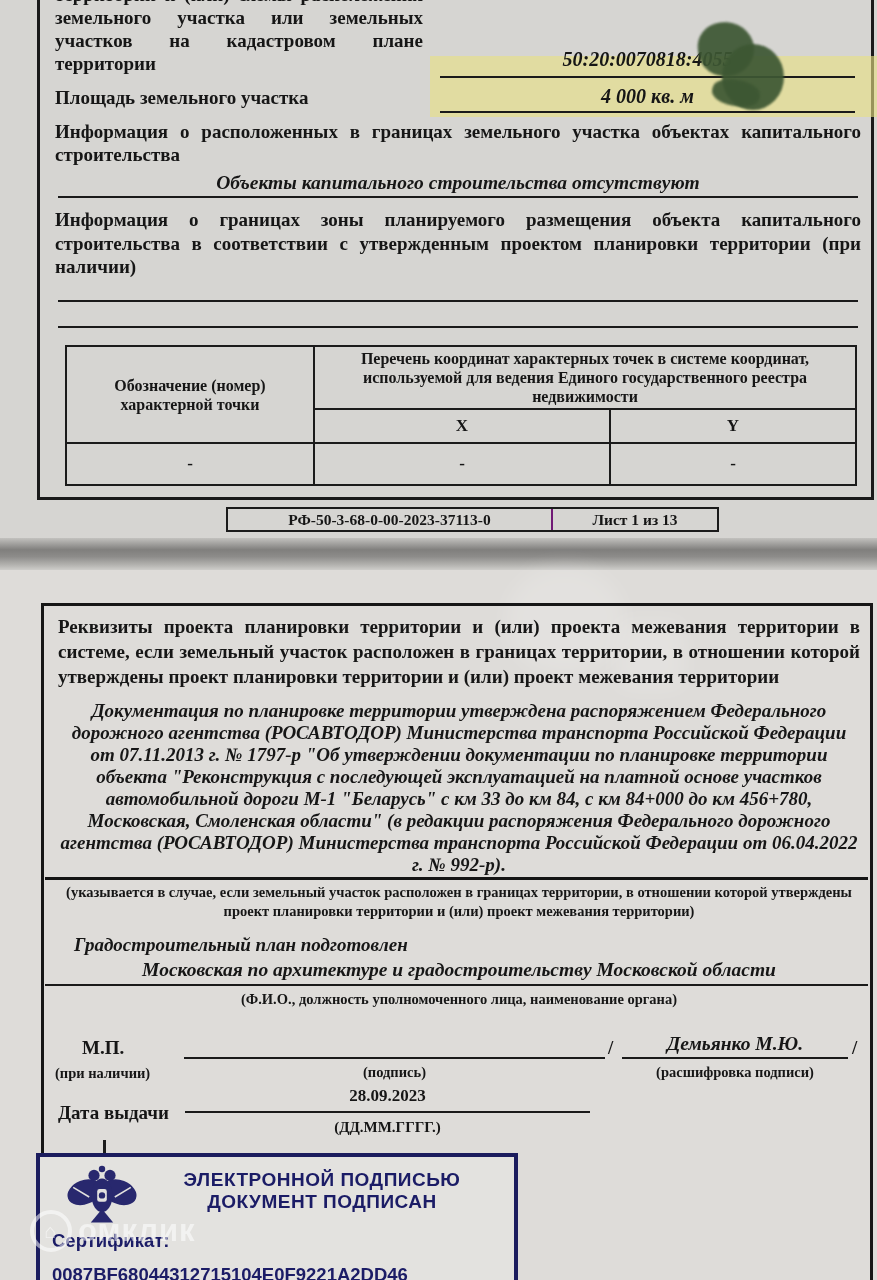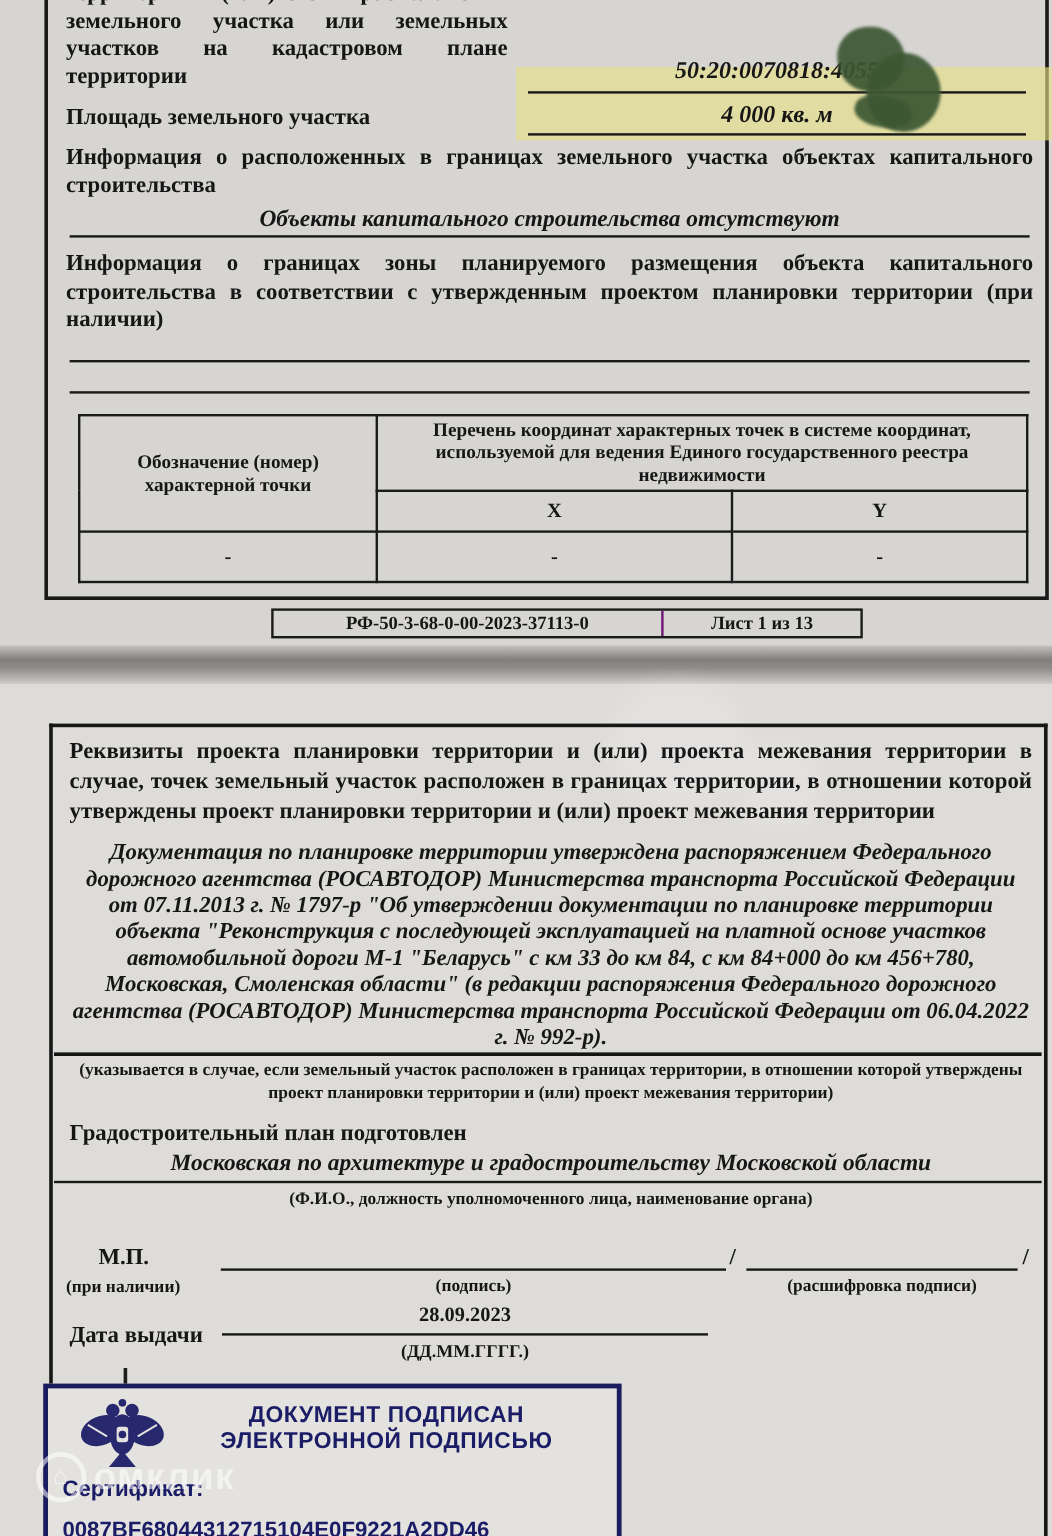--- a/index.html
+++ b/index.html
@@ -134,39 +134,40 @@
 
   <div class="abs separator"></div>
 
   <div class="abs page2-bg"></div>
 
   <div class="abs wm-soft" style="left:505px; top:565px; width:120px; height:110px;"></div>
   <div class="abs wm-soft" style="left:615px; top:620px; width:70px; height:70px; border-radius:14px;"></div>
 
   <div class="abs page2-frame"></div>
 
-  <div class="abs p2-text just" style="left:58px; top:614px; width:802px;">Реквизиты проекта планировки территории и (или) проекта межевания территории в случае, точек земельный участок расположен в границах территории, в отношении которой утверждены проект планировки территории и (или) проект межевания территории</div>
+  <div class="abs p2-text just" style="left:58px; top:614px; width:802px;">Реквизиты проекта планировки территории и (или) проекта межевания территории в системе, если земельный участок расположен в границах территории, в отношении которой утверждены проект планировки территории и (или) проект межевания территории</div>
 
   <div class="abs p2-value" style="left:58px; top:700px; width:802px;">Документация по планировке территории утверждена распоряжением Федерального дорожного агентства (РОСАВТОДОР) Министерства транспорта Российской Федерации от 07.11.2013 г. № 1797-р "Об утверждении документации по планировке территории объекта "Реконструкция с последующей эксплуатацией на платной основе участков автомобильной дороги М-1 "Беларусь" с км 33 до км 84, с км 84+000 до км 456+780, Московская, Смоленская области" (в редакции распоряжения Федерального дорожного агентства (РОСАВТОДОР) Министерства транспорта Российской Федерации от 06.04.2022 г. № 992-р).</div>
   <div class="abs uline-thick" style="left:45px; top:877px; width:823px;"></div>
 
   <div class="abs caption center" style="left:66px; top:883px; width:786px;text-align:center;">(указывается в случае, если земельный участок расположен в границах территории, в отношении которой утверждены проект планировки территории и (или) проект межевания территории)</div>
 
-  <div class="abs p2-text" style="left:58px; top:932px;">Градостроительный план подготовлен</div>
+  <div class="abs p2-text" style="left:74px; top:932px;font-style:italic;">Градостроительный план подготовлен</div>
   <div class="abs p2-value" style="left:58px; top:959px; width:802px; font-size:19.5px;">Московская по архитектуре и градостроительству Московской области</div>
   <div class="abs uline" style="left:45px; top:984px; width:823px;"></div>
   <div class="abs caption center" style="left:66px; top:990px; width:786px;">(Ф.И.О., должность уполномоченного лица, наименование органа)</div>
 
   <div class="abs doc-text" style="left:82px; top:1036px;">М.П.</div>
   <div class="abs caption" style="left:55px; top:1064px;">(при наличии)</div>
 
   <div class="abs uline" style="left:184px; top:1057px; width:421px;"></div>
   <div class="abs caption center" style="left:184px; top:1063px; width:421px;">(подпись)</div>
 
   <div class="abs doc-text" style="left:608px; top:1036px;">/</div>
+  <div class="abs bi center" style="left:622px; top:1033px; width:226px; font-size:19.5px;">Демьянко М.Ю.</div>
   <div class="abs uline" style="left:622px; top:1057px; width:226px;"></div>
   <div class="abs doc-text" style="left:852px; top:1036px;">/</div>
   <div class="abs caption center" style="left:622px; top:1063px; width:226px;">(расшифровка подписи)</div>
 
   <div class="abs center" style="left:185px; top:1086px; width:405px; font-weight:bold; font-size:17px;">28.09.2023</div>
   <div class="abs doc-text" style="left:58px; top:1101px;">Дата выдачи</div>
   <div class="abs uline" style="left:185px; top:1111px; width:405px;"></div>
   <div class="abs caption center" style="left:185px; top:1118px; width:405px; font-size:15px;">(ДД.ММ.ГГГГ.)</div>
 
   <div class="abs artifact-line" style="left:103px; top:1140px; height:17px;"></div>
@@ -185,22 +186,22 @@
         <rect x="44" y="30" width="12" height="16" rx="3" fill="#e3e2df"></rect>
         <circle cx="50" cy="38" r="4"></circle>
       </g>
       <g stroke="#e3e2df" stroke-width="2">
         <line x1="14" y1="28" x2="34" y2="40"></line>
         <line x1="86" y1="28" x2="66" y2="40"></line>
       </g>
     </svg>
 
     <div class="abs stamp-sans stamp-title" style="left:112px; top:12px; width:340px;">
+      <div>ЭЛЕКТРОННОЙ ПОДПИСЬЮ</div>
       <div>ДОКУМЕНТ ПОДПИСАН</div>
-      <div>ЭЛЕКТРОННОЙ ПОДПИСЬЮ</div>
     </div>
 
     <div class="abs stamp-sans stamp-line" style="left:12px; top:72px;">Сертификат:</div>
     <div class="abs stamp-sans stamp-line" style="left:12px; top:106px;text-align:right;">0087BF68044312715104E0F9221A2DD46</div>
     <div class="abs stamp-sans stamp-line" style="left:12px; top:119px;">Владелец: Демьянко Максим Юрьевич</div>
   </div>
 
   <div class="abs watermark" style="left:30px; top:1210px;">
     <span class="wm-circle">⌂</span>
     <span>омклик</span>

